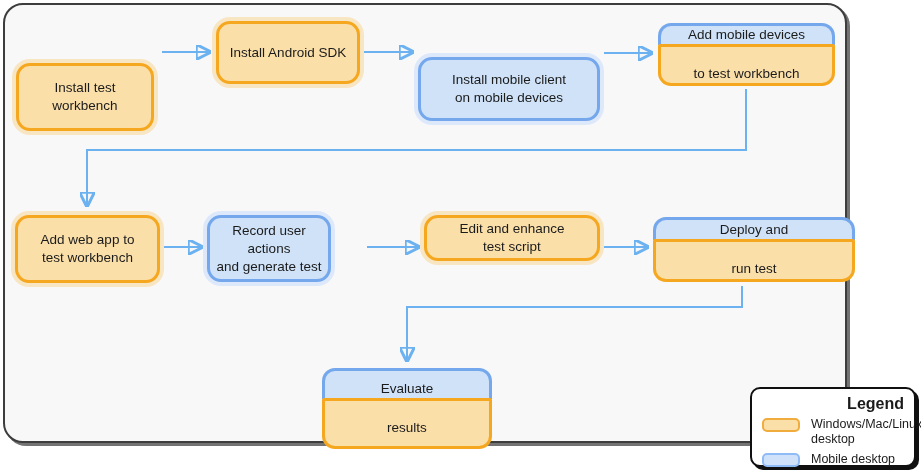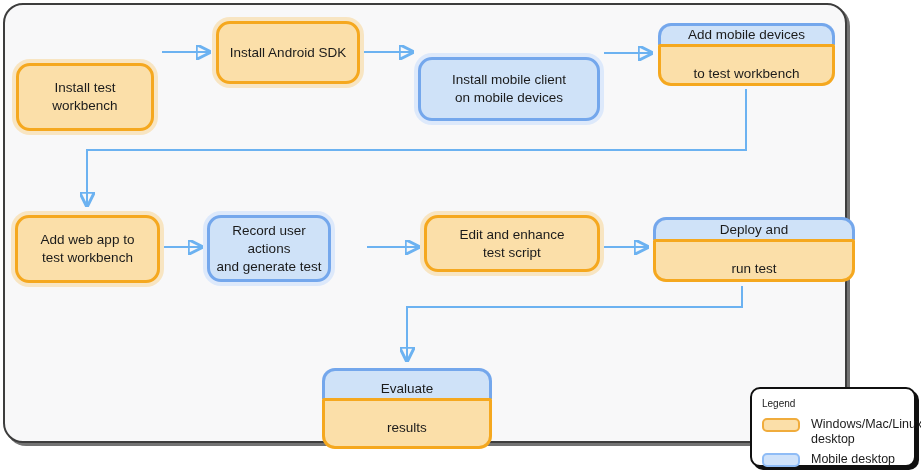--- a/index.html
+++ b/index.html
@@ -30,21 +30,21 @@
                    border-radius:13px 13px 0 0;align-items:flex-end;padding-bottom:1px;}
   .split .half-bottom{background:#fbdfa9;border:3px solid #f5a81f;
                    border-radius:2px 2px 13px 13px;align-items:flex-start;
                    padding-top:18px;margin-top:-1px;z-index:1;}
 
   
   .legend{position:absolute;left:750px;top:387px;width:166px;height:80px;
           background:#ffffff;border:2px solid #101010;border-radius:10px;
           box-shadow:3px 3px 0 #101010;box-sizing:border-box;
           padding:6px 10px 6px 10px;z-index:5;}
-  .legend-title{font-weight:normal;font-size:10px;line-height:17px;}
+  .legend-title{font-weight:bold;font-size:16px;line-height:17px;text-align:right;}
   .legend-row{display:flex;gap:11px;margin-top:5px;align-items:flex-start;}
   .swatch{width:38px;height:14px;border-radius:5px;flex:none;margin-top:1px;box-sizing:border-box;}
   .swatch.desktop{background:#fbdfa9;border:2px solid #f0ac3c;}
   .swatch.mobile{background:#cfe2fa;border:2px solid #8fbcf6;}
   .legend-label{font-size:12.5px;line-height:15px;text-align:left;}
 </style>
 </head>
 <body>
 
 <div class="stage">
@@ -93,21 +93,21 @@
   <div class="node desktop" style="left:15px;top:215px;width:145px;height:68px;">
     <span>Add web app to</span>
     <span>test workbench</span>
   </div>
 
   <div class="node mobile" style="left:207px;top:215px;width:124px;height:67px;">
     <span>Record user actions</span>
     <span>and generate test</span>
   </div>
 
-  <div class="node desktop" style="left:424px;top:215px;width:176px;height:57px;">
+  <div class="node desktop" style="left:424px;top:215px;width:176px;height:46px;">
     <span>Edit and enhance</span>
     <span>test script</span>
   </div>
 
   <div class="split" style="left:653px;top:217px;width:202px;height:65px;">
     <div class="half half-top">
       <span>Deploy and</span>
     </div>
     <div class="half half-bottom">
       <span>run test</span>

